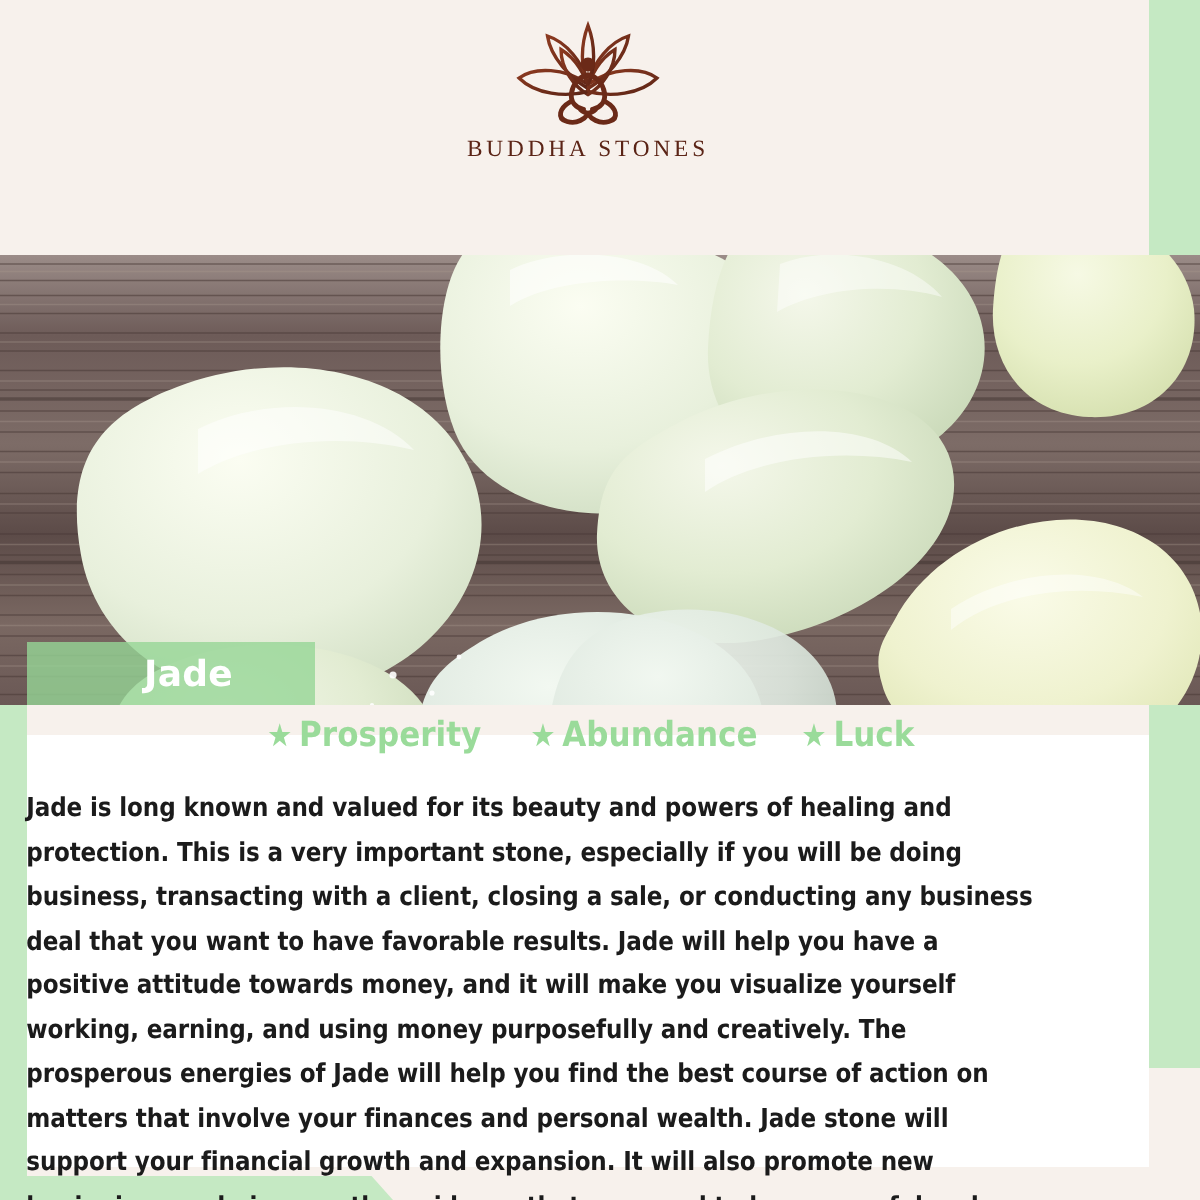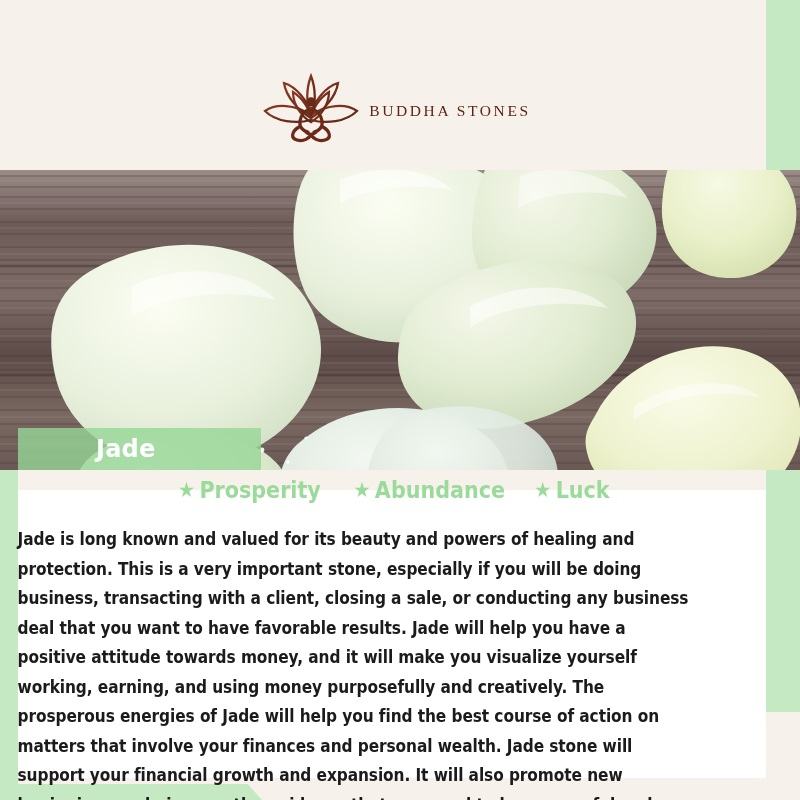--- a/index.html
+++ b/index.html
@@ -45,25 +45,24 @@
     height: 784px;
     background: #f7f1ec;
   }
 
   
   .header {
     position: absolute;
     left: 18px; top: 0px;
     width: 748px; height: 122px;
     display: flex;
-    flex-direction: row;
+    flex-direction: column;
     align-items: center;
     justify-content: center;
     background: #f7f1ec;
-    margin-top: 48px;
   }
   .logo-mark { width: 116px; height: 74px; display: block; }
   .logo-word {
     margin-top: 4px;
     font-family: "Liberation Serif", serif;
     font-size: 15.5px;
     letter-spacing: 2.6px;
     color: #5b2416;
     font-weight: 400;
   }
@@ -97,21 +96,21 @@
     width: 800px; height: 300px;
     overflow: hidden;
     z-index: 3;
   }
   .photo svg { display:block; width:800px; height:300px; }
 
   
   .name-plate {
     position: absolute;
     left: 18px; top: 428px;
-    width: 243px; height: 42px;
+    width: 192px; height: 42px;
     background: rgba(150,214,150,0.80);
     display: flex;
     align-items: center;
     z-index: 7;
   }
   .name-plate .name-text {
     margin-left: 78px;
     color: #ffffff;
     font-family: "DejaVu Sans", sans-serif;
     font-weight: bold;

